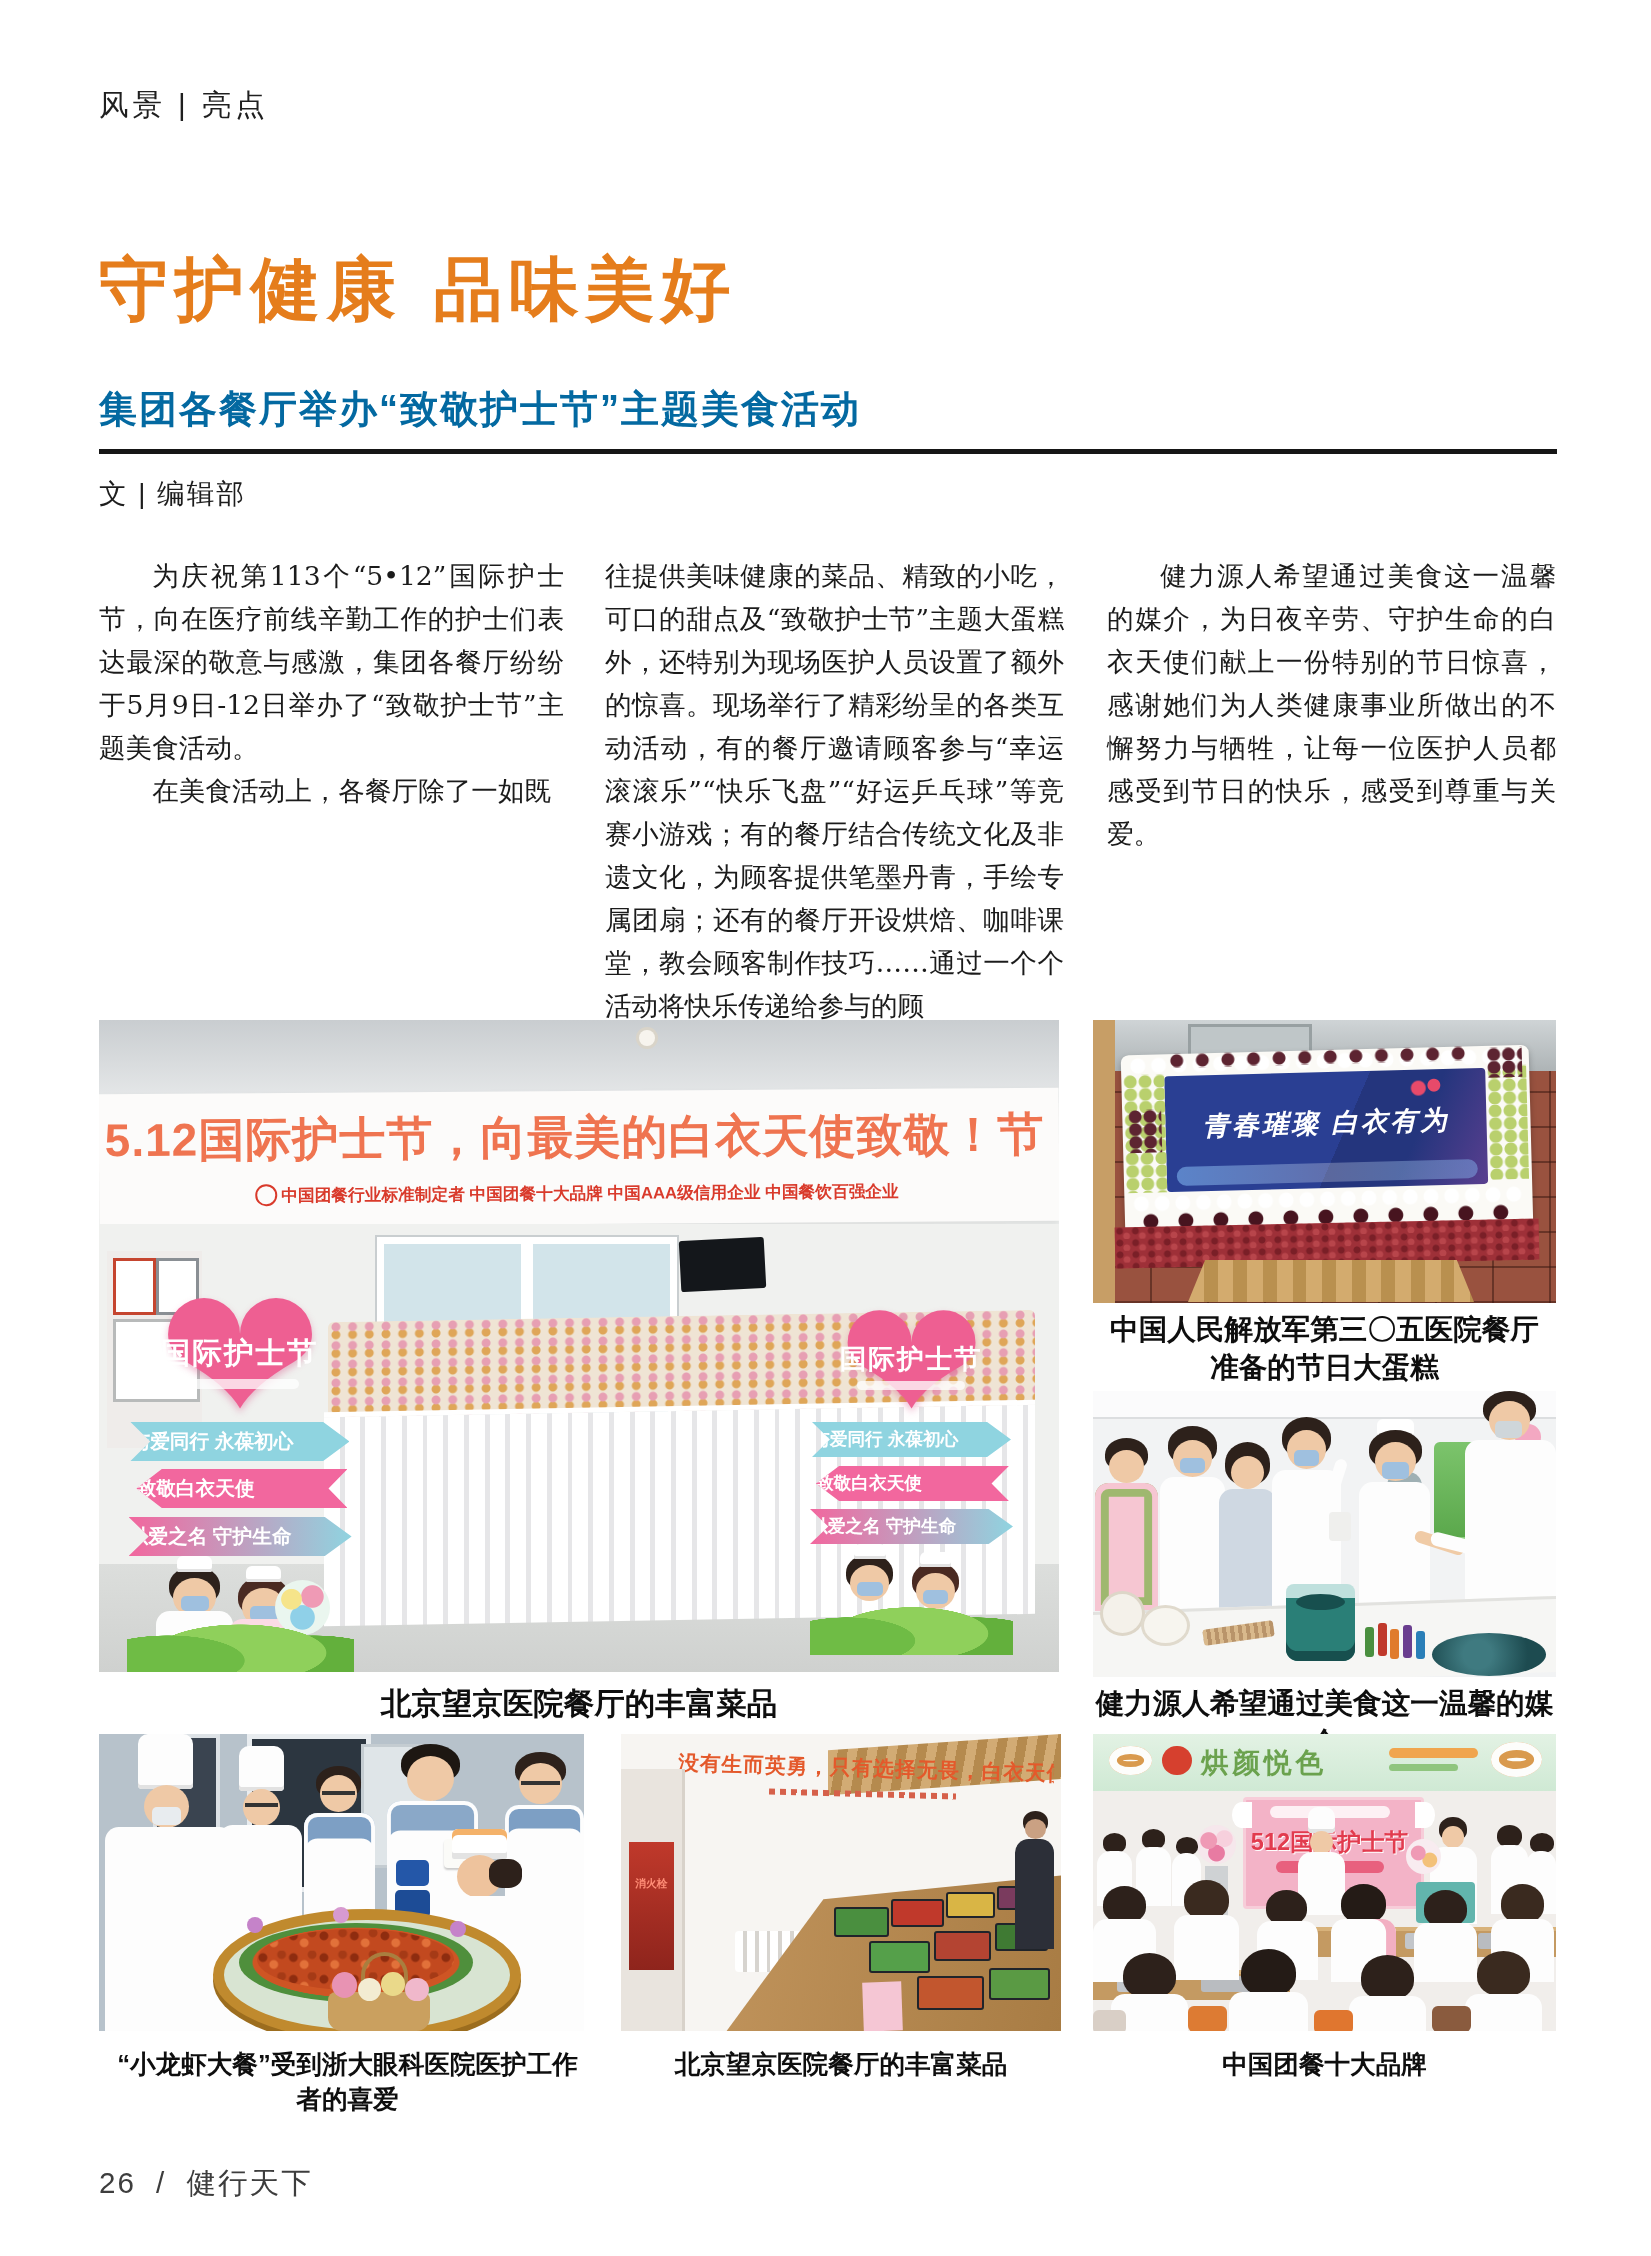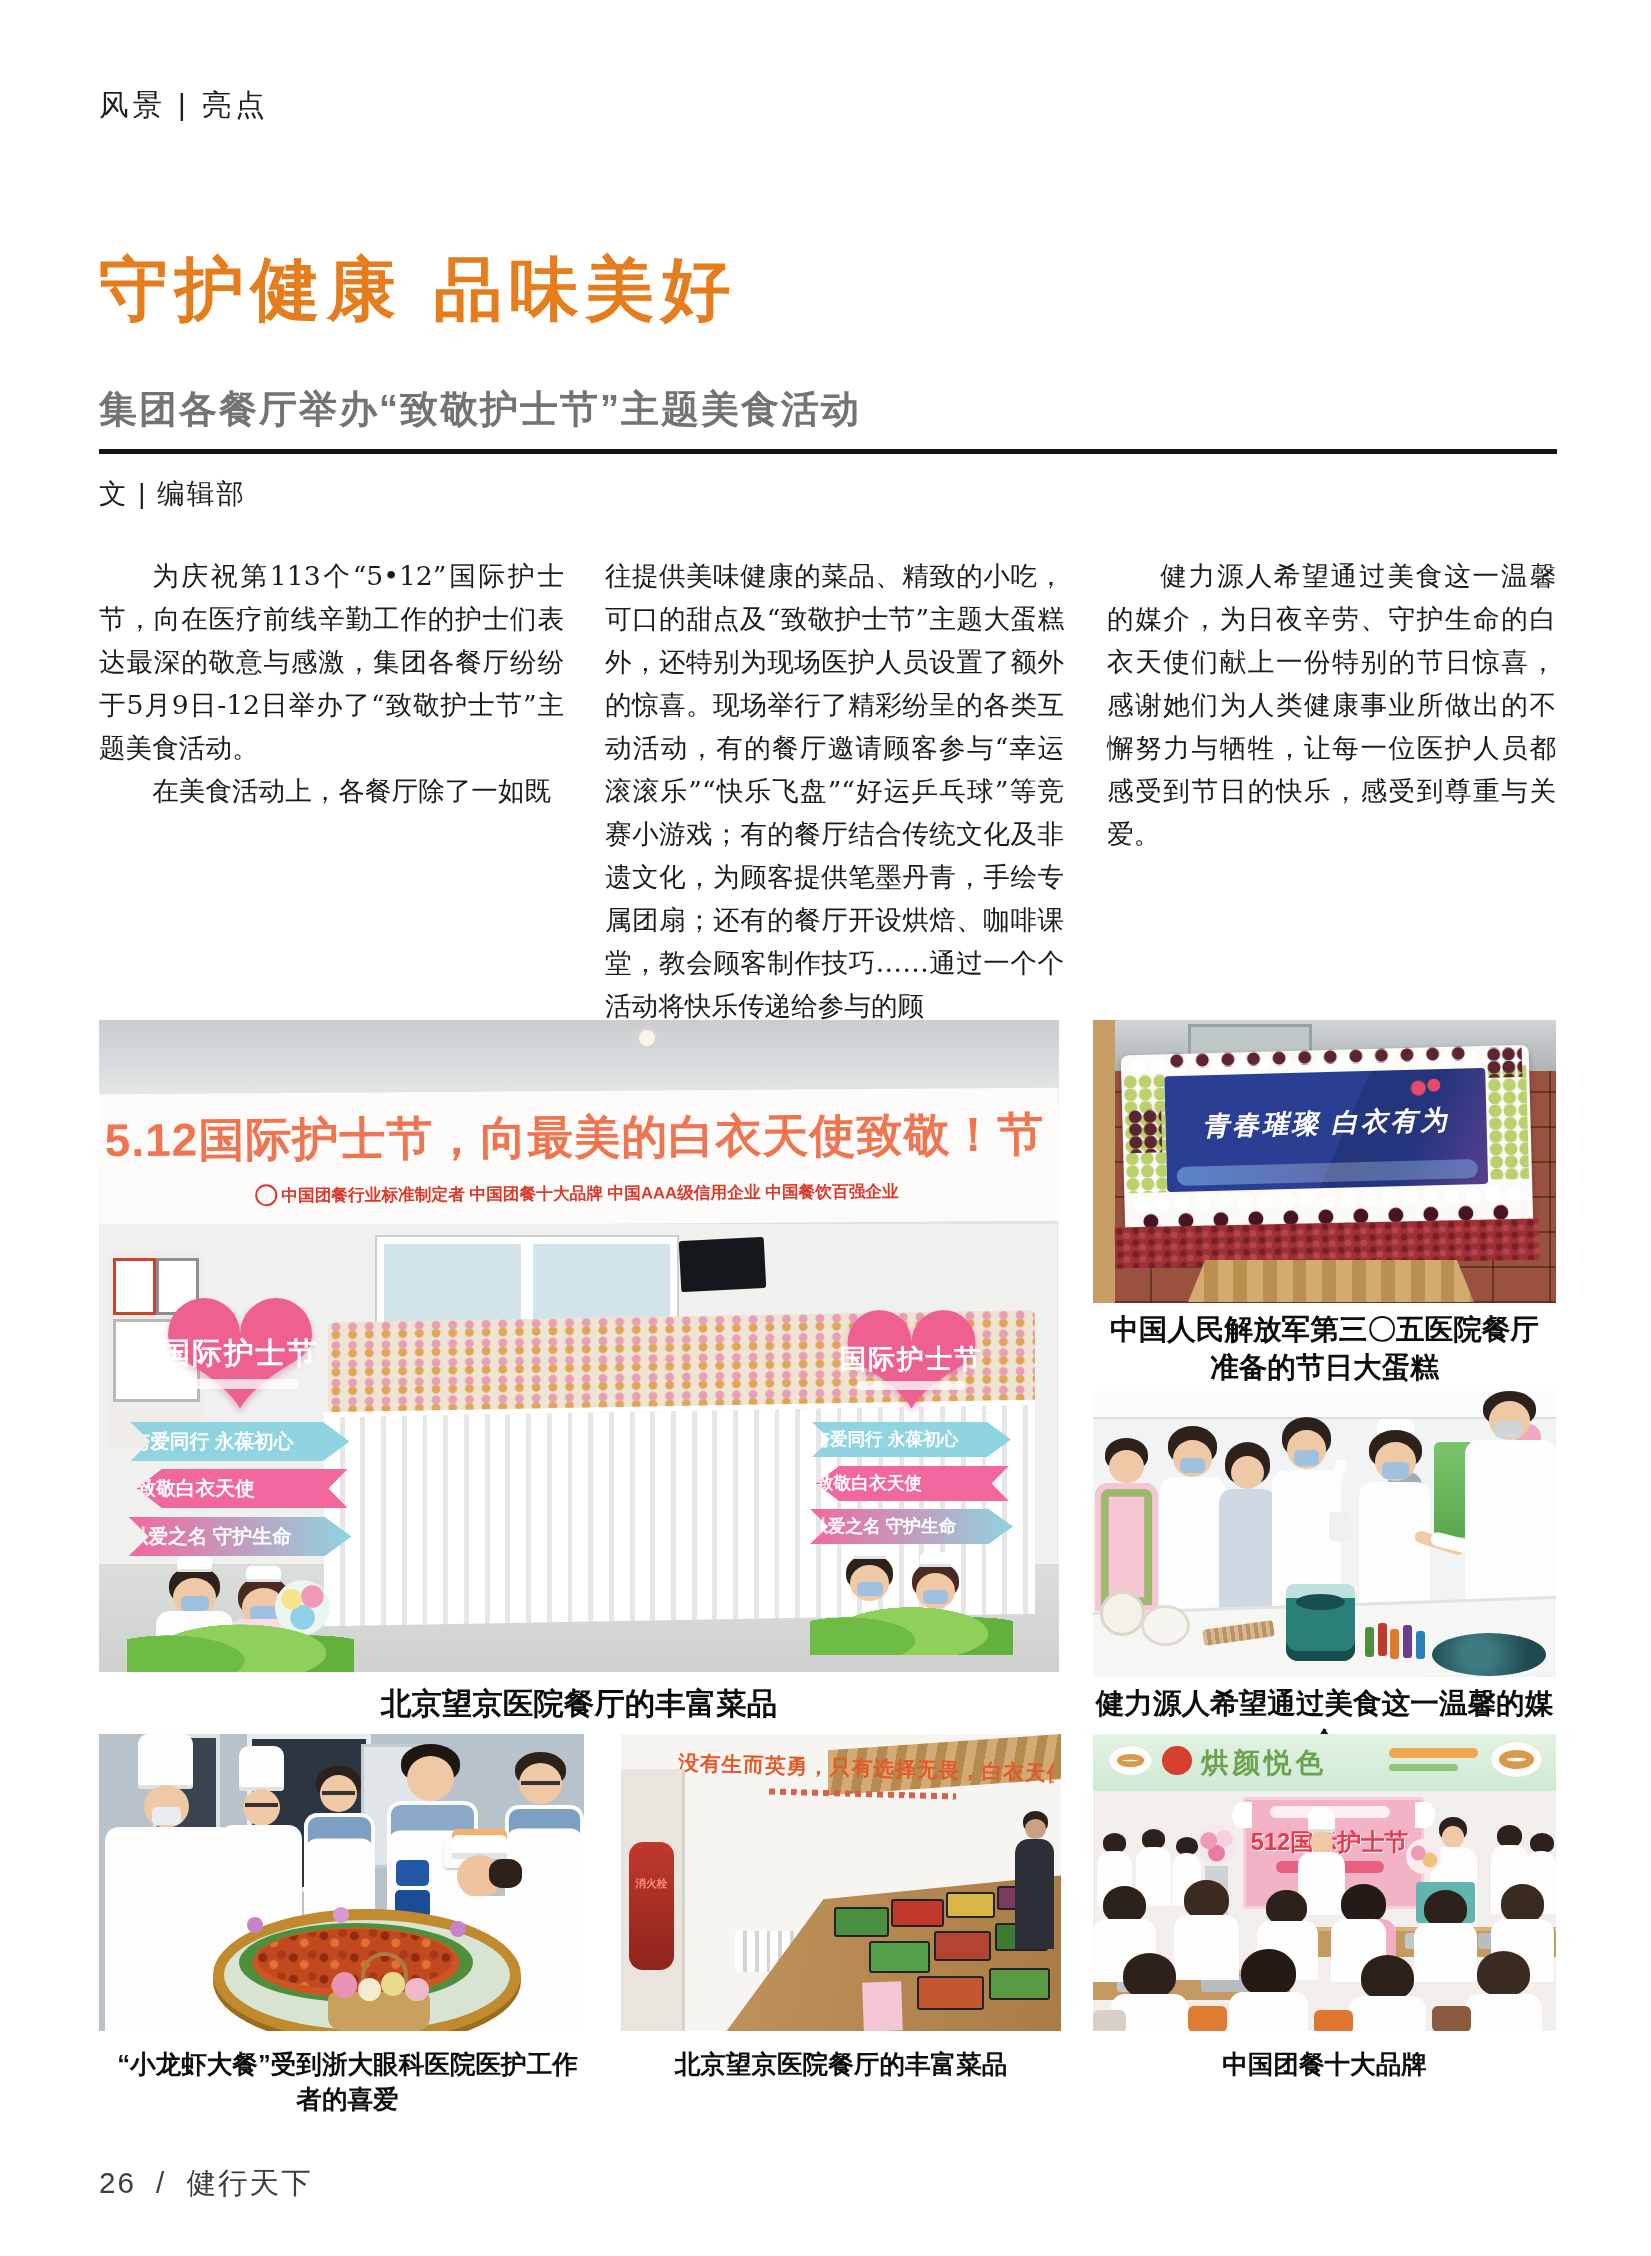--- a/index.html
+++ b/index.html
@@ -4,21 +4,21 @@
 <style>
   html,body{margin:0;padding:0;background:#9a9a9a;}
   .page{position:relative;width:1652px;height:2257px;background:#ffffff;margin:0 auto;
         font-family:"Liberation Sans",sans-serif;overflow:hidden;}
   .abs{position:absolute;}
 
   
   .section-label{font-size:29.6px;color:#1f1f1f;letter-spacing:3.9px;}
   .headline{font-family:"DejaVu Serif","Liberation Serif",serif;font-weight:bold;
             font-size:69px;color:var(--title_orange,#e57d1c);letter-spacing:6.9px;white-space:nowrap;}
-  .subhead{font-size:38px;font-weight:bold;color:#737373;letter-spacing:2px;white-space:nowrap;}
+  .subhead{font-size:38px;font-weight:bold;color:#0369a1;letter-spacing:2px;white-space:nowrap;}
   .rule{background:#161616;}
   .byline{font-size:27.6px;color:#1d1d1d;letter-spacing:2px;}
   .bodycol{font-family:"DejaVu Serif","Liberation Serif",serif;font-size:26.6px;line-height:43px;
            color:#1b1b1b;text-align:justify;}
   .bodycol p{margin:0;}
   .indent{text-indent:2em;}
   .caption{font-weight:bold;color:#0e0e0e;text-align:center;}
   .photo{overflow:hidden;background:#e8e8e8;}
 
   
@@ -313,21 +313,21 @@
       <div class="abs" style="left:77px;top:7.9px;width:23.6px;height:23.6px;border-radius:50%;background:#f0b8cb;"></div>
     </div>
   </div>
   <div class="abs caption" style="left:105px;top:2047px;width:485px;font-size:25.6px;">“小龙虾大餐”受到浙大眼科医院医护工作者的喜爱</div>
 
   <div class="abs photo" style="left:621px;top:1734px;width:440px;height:297px;background:#f7f5f2;">
     <div class="abs woodslats" style="left:207px;top:0;width:233px;height:45px;transform:skewY(-4deg);transform-origin:right top;"></div>
     <div class="abs" style="left:57px;top:19.7px;width:376px;height:33px;font-size:20.7px;font-weight:bold;color:var(--buffet_orange,#e4592b);white-space:nowrap;overflow:hidden;transform:rotate(1.6deg);letter-spacing:1px;">没有生而英勇，只有选择无畏，白衣天使，护士节快乐</div>
     <div class="abs" style="left:148px;top:57px;width:187px;height:5.9px;background:repeating-linear-gradient(90deg,#d6604a 0 5.9px,transparent 5.9px 10.8px);transform:rotate(1.6deg);"></div>
     <div class="abs" style="left:0;top:35px;width:61px;height:262px;background:#e9e4de;border-right:3.9px solid #d8d2ca;"></div>
-    <div class="abs" style="left:7.9px;top:108px;width:45px;height:128px;background:linear-gradient(#c0392b,#8e241c);border-radius:14px;">
+    <div class="abs" style="left:7.9px;top:108px;width:45px;height:128px;background:linear-gradient(#c0392b,#8e241c);border-radius:0;">
       <div style="position:absolute;left:0;top:35px;width:45px;text-align:center;font-size:10.8px;font-weight:bold;color:#ff8d76;">消火栓</div>
     </div>
     <div class="abs radiator" style="left:114px;top:197px;width:148px;height:41px;border-radius:3.9px;"></div>
 
     <div class="abs" style="left:0;top:128px;width:440px;height:169px;clip-path:polygon(46% 22%,100% 8%,100% 100%,24% 100%);background:linear-gradient(100deg,#c79a62,#a87c44);"></div>
     <div class="abs tray" style="left:213px;top:173px;width:51px;height:25.6px;background:#4a8f3f;"></div>
     <div class="abs tray" style="left:270px;top:165px;width:49px;height:23.6px;background:#c0392b;"></div>
     <div class="abs tray" style="left:325px;top:158px;width:45px;height:21.7px;background:#d9b545;"></div>
     <div class="abs tray" style="left:376px;top:152px;width:43px;height:19.7px;background:#7a3b5e;"></div>
     <div class="abs tray" style="left:248px;top:207px;width:57px;height:27.6px;background:#55a04a;"></div>

